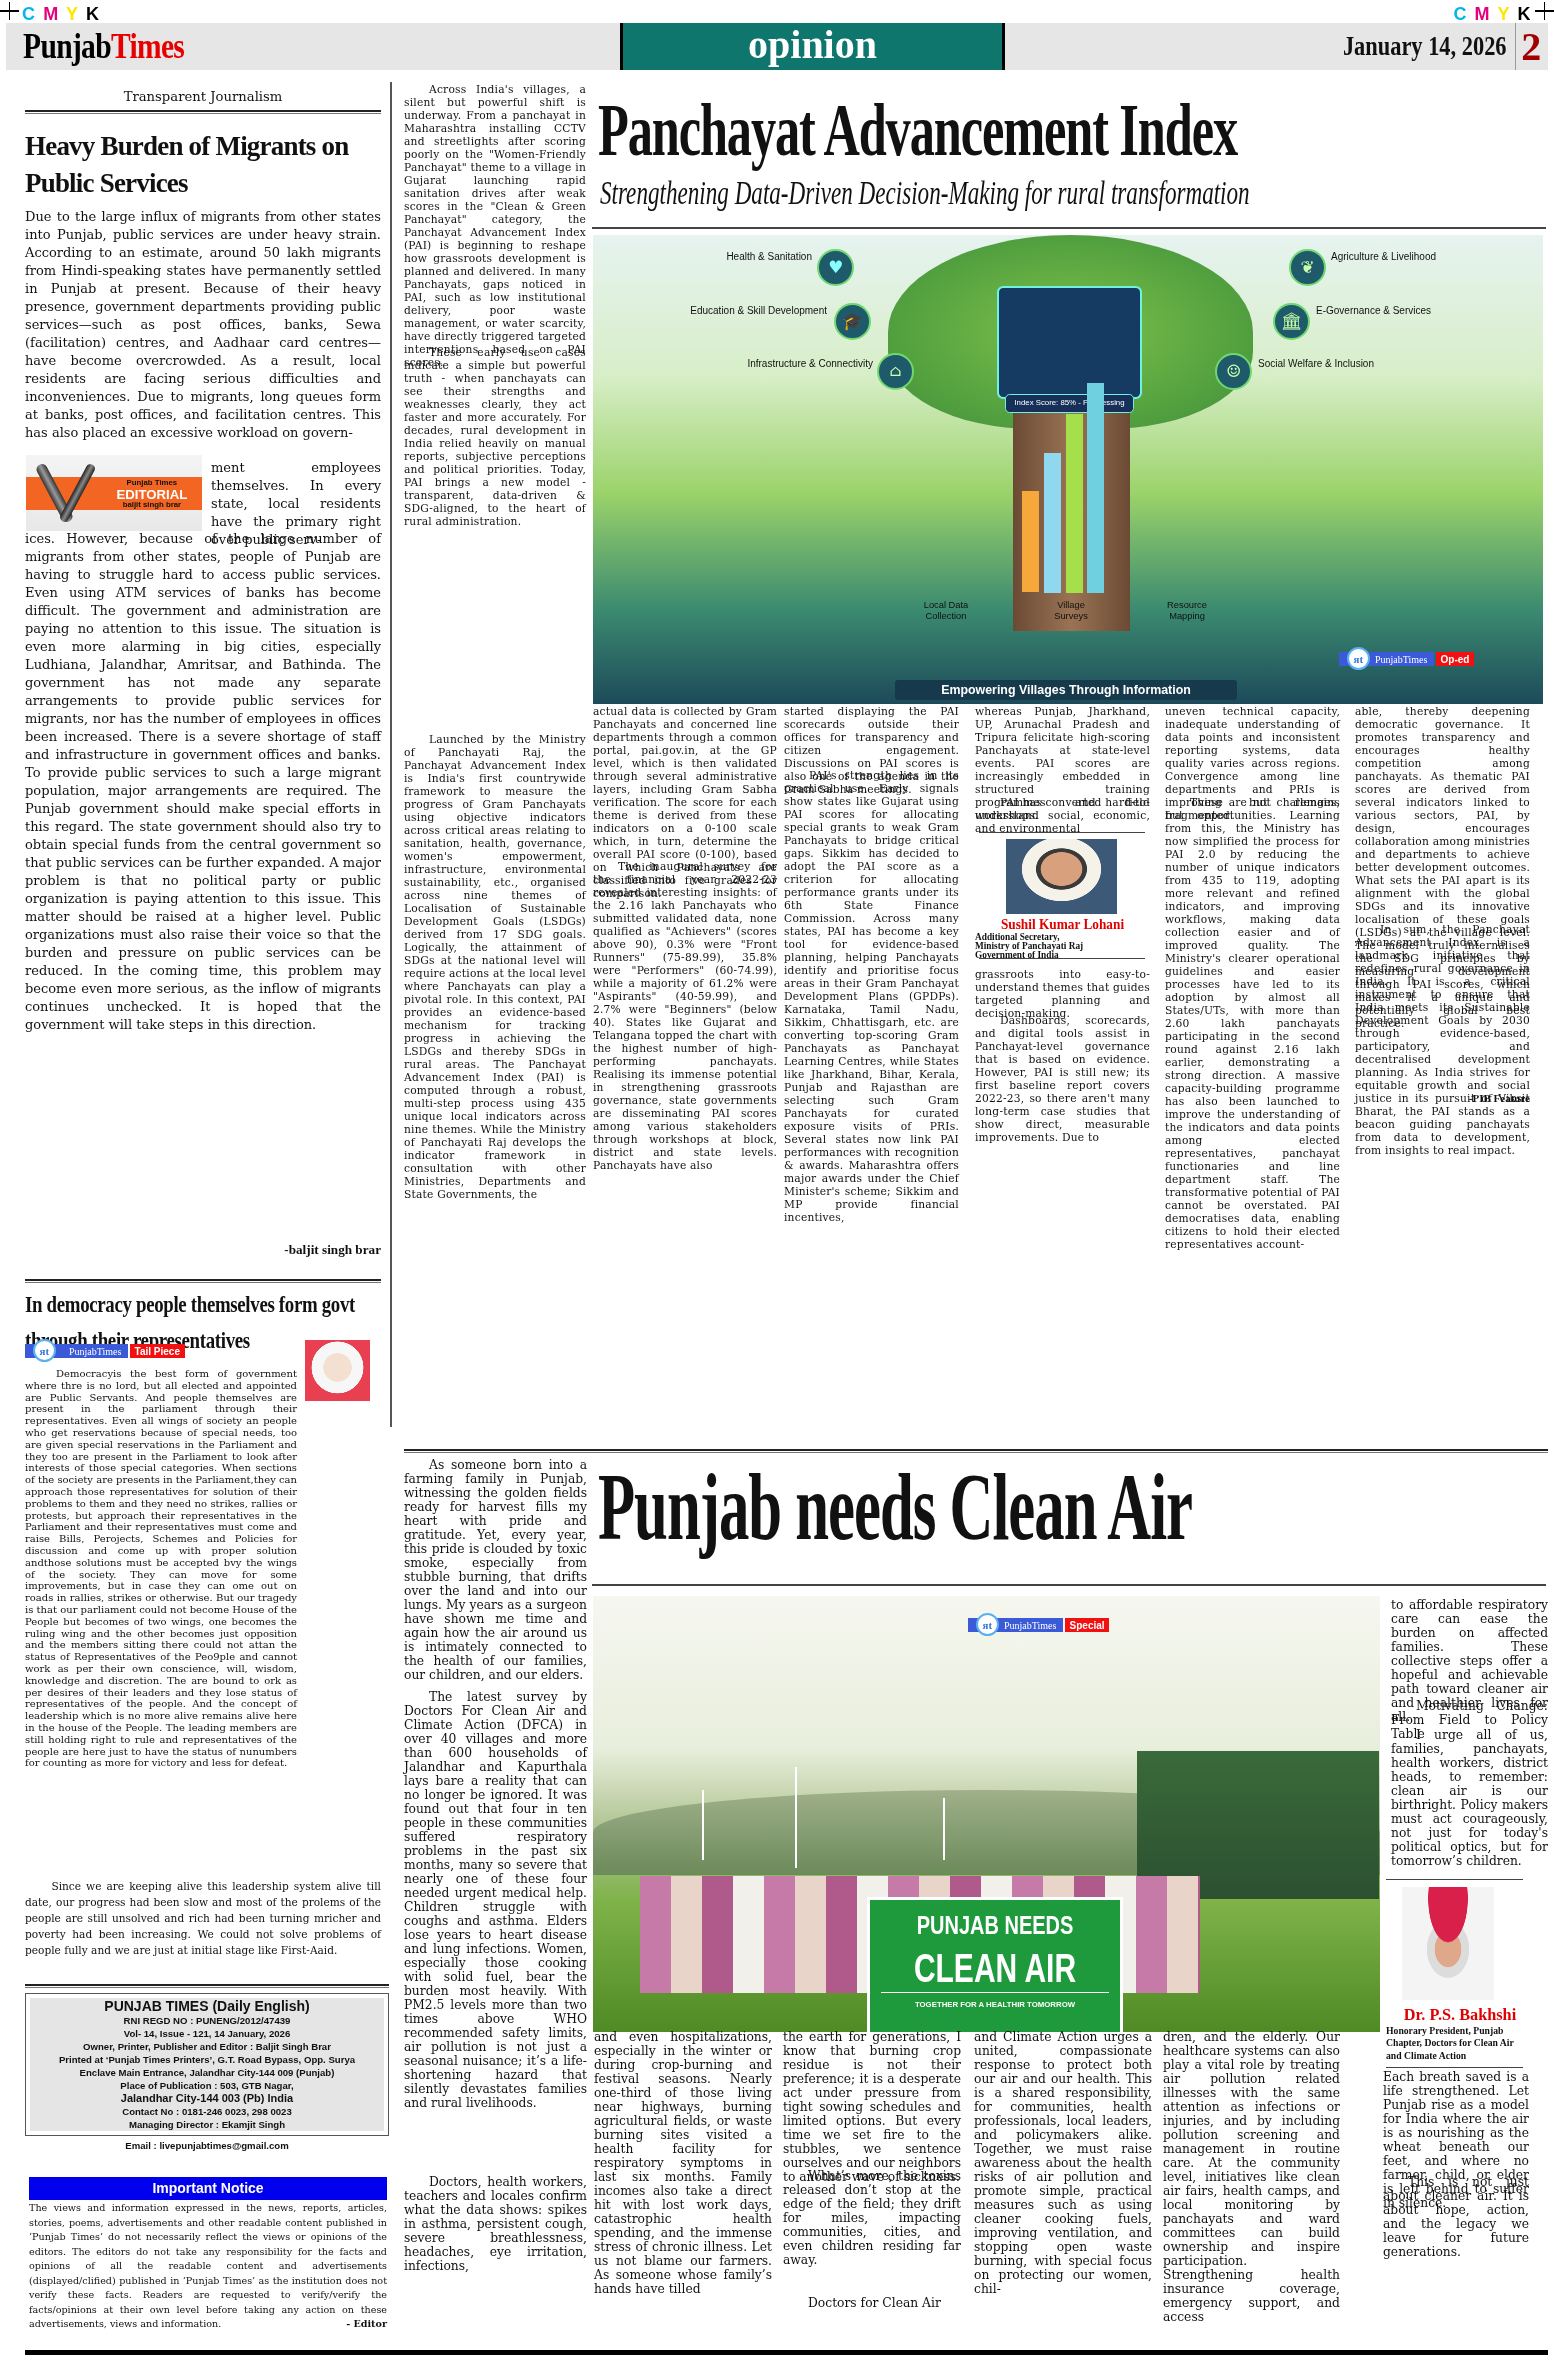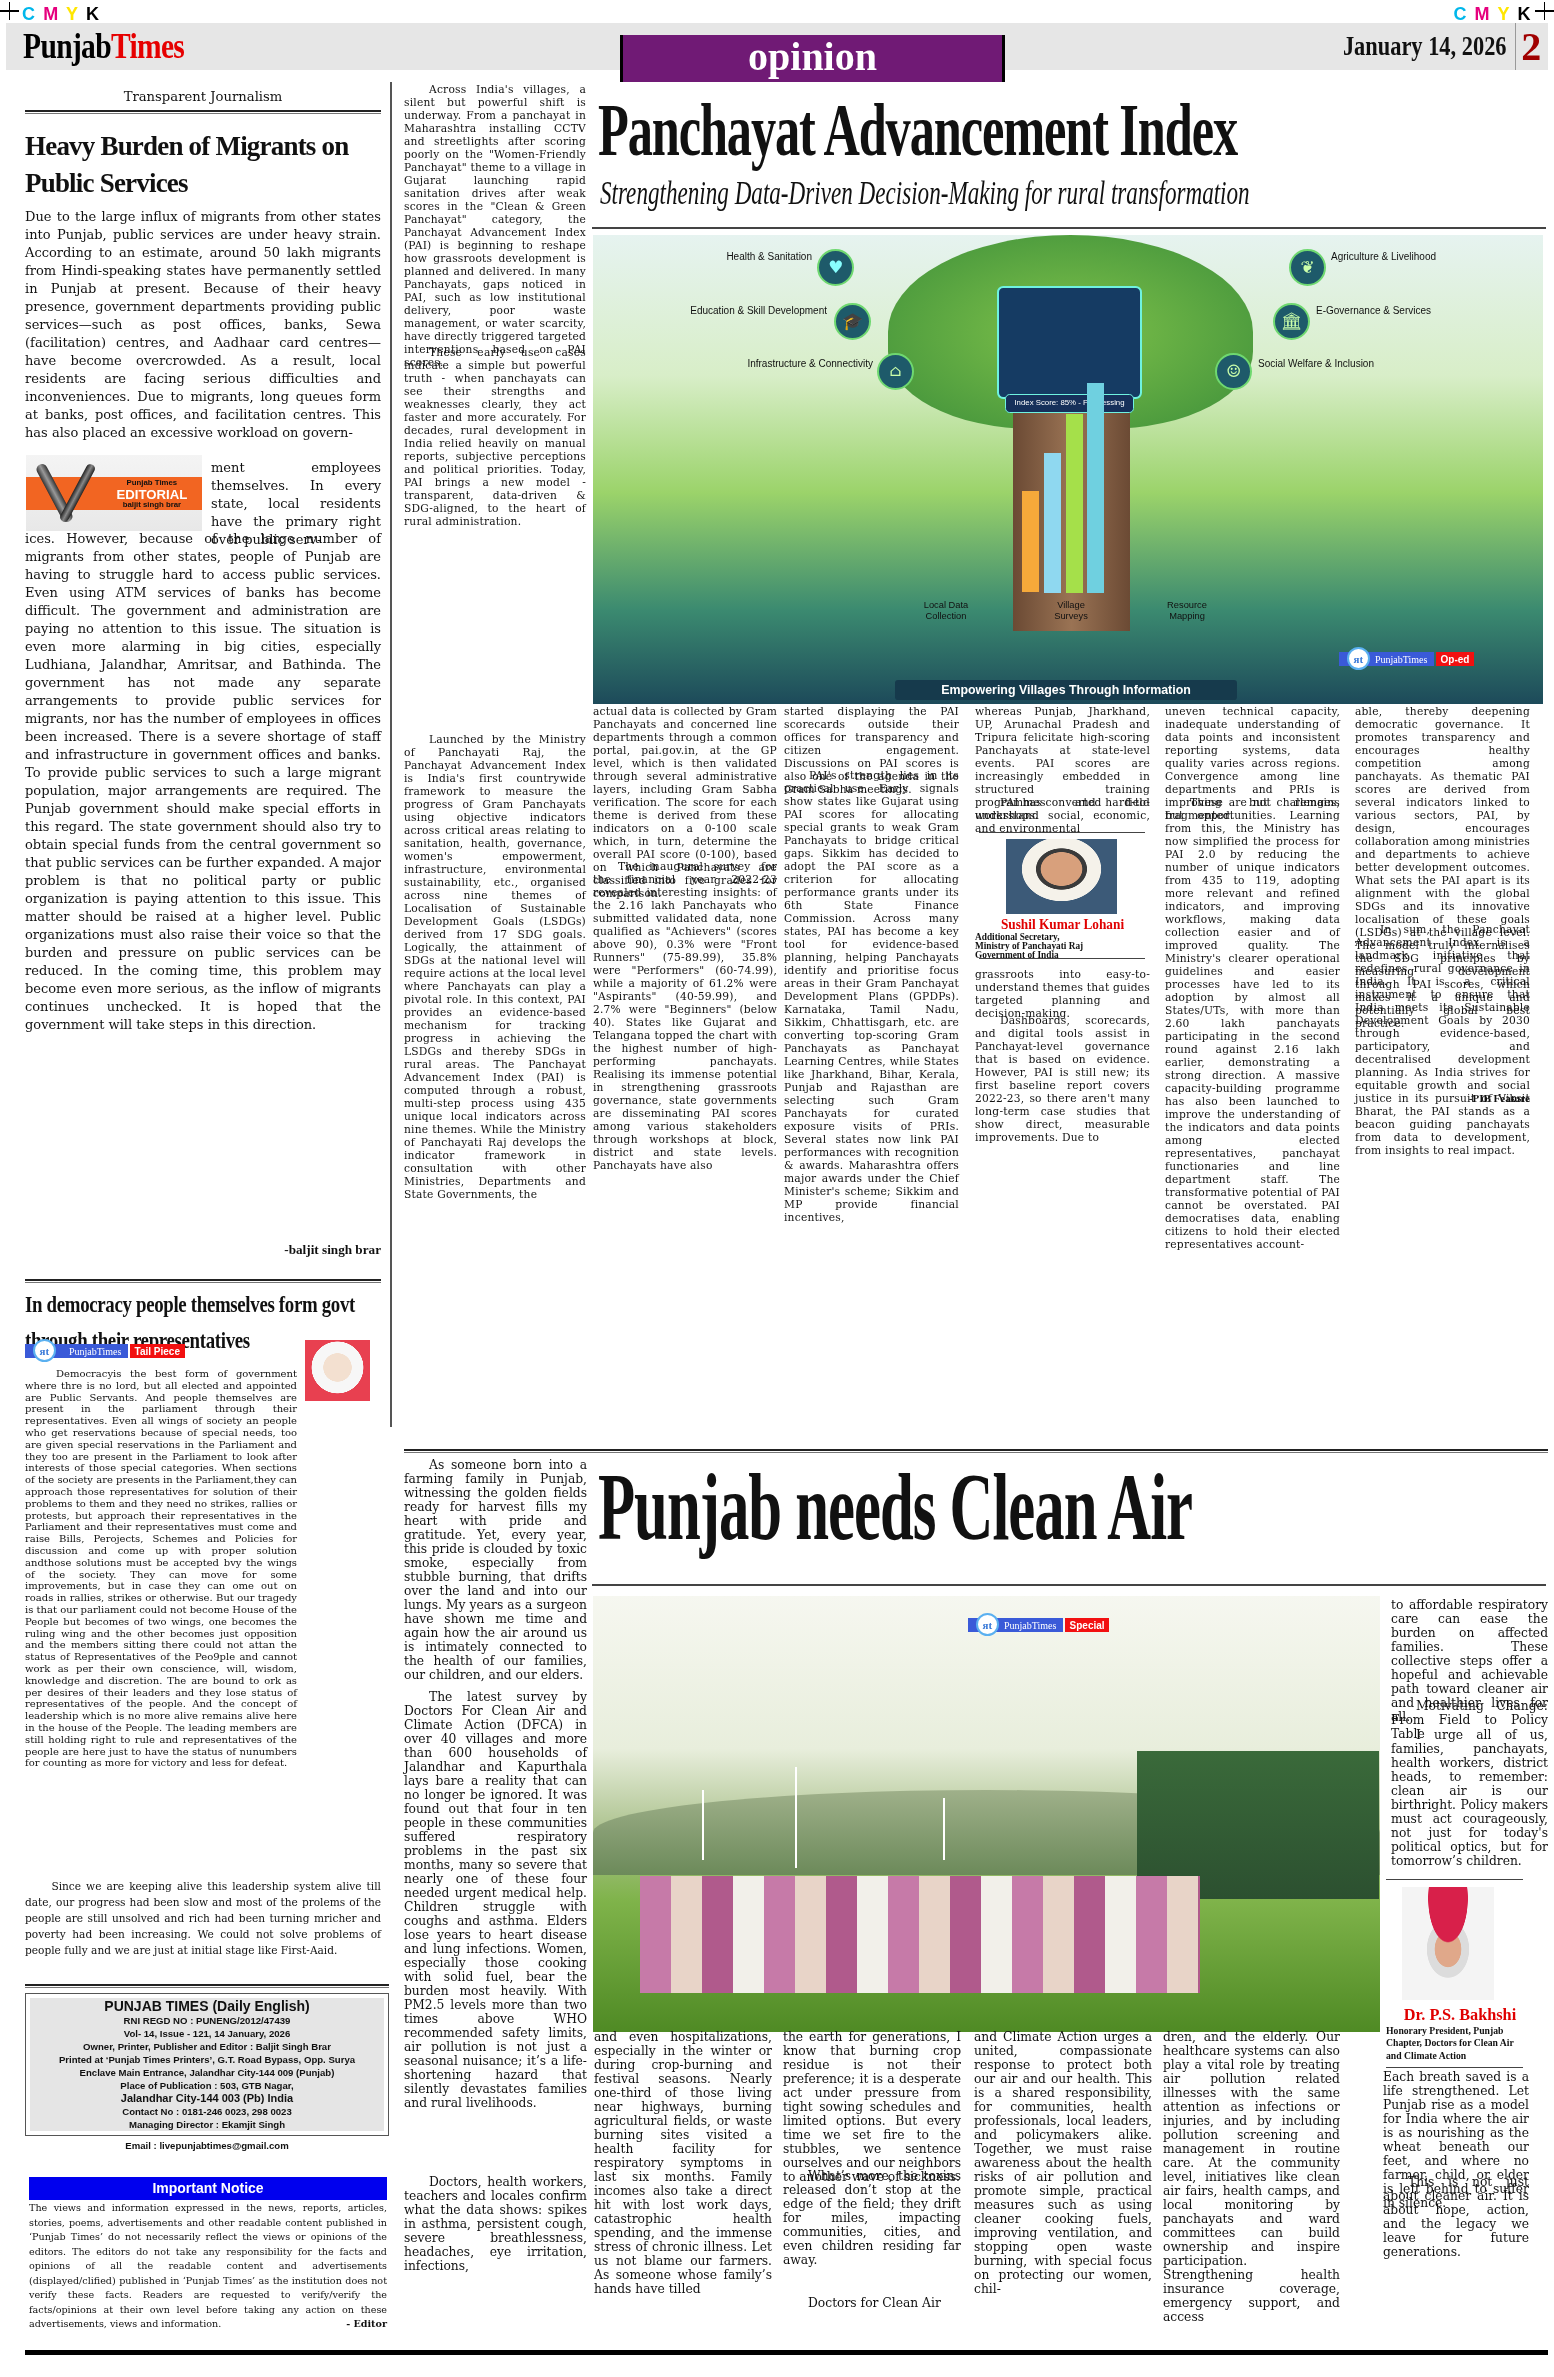--- a/index.html
+++ b/index.html
@@ -7,21 +7,21 @@
 body{position:relative;font-family:"DejaVu Serif",serif;color:#111}
 .abs{position:absolute}
 .reg{font-family:"Liberation Sans",sans-serif;font-size:18px;font-weight:bold;letter-spacing:1.6px}
 .reg .c{color:#00b7eb}.reg .m{color:#e6007e}.reg .y{color:#ffe600}.reg .k{color:#000}
 .cross{position:absolute;width:18.7px;height:18.7px}
 .cross:before{content:"";position:absolute;left:8.5px;top:0;width:1.6px;height:18.7px;background:#000}
 .cross:after{content:"";position:absolute;left:0;top:8.5px;width:18.7px;height:1.6px;background:#000}
 .masthead{left:6.2px;top:23px;width:1542px;height:47px;background:#e6e6e6}
 .logo{left:23px;top:25px;font-family:"Liberation Serif",serif;font-size:36px;font-weight:bold;letter-spacing:-0.8px;transform:scaleX(.82);transform-origin:left}
 .logo .p{color:#000}.logo .t{color:#e60000}
-.section-box{left:620px;top:35px;width:385px;height:47px;background:#701a75;border-left:3.9px solid #000;border-right:3.9px solid #000;color:#fff;text-align:center;font-family:"Liberation Serif",serif;font-size:40px;font-weight:bold;line-height:44px;transform-origin:center}
+.section-box{left:620px;top:23px;width:385px;height:47px;background:#0f766e;border-left:3.9px solid #000;border-right:3.9px solid #000;color:#fff;text-align:center;font-family:"Liberation Serif",serif;font-size:40px;font-weight:bold;line-height:44px;transform-origin:center}
 .dateline{right:47px;top:29.5px;font-family:"Liberation Serif",serif;font-size:28px;font-weight:bold;transform:scaleX(.8);transform-origin:right}
 .pageno{right:7.8px;top:23px;width:31px;height:47px;border-left:0.8px solid #999;color:#a00000;font-family:"Liberation Serif",serif;font-size:40px;font-weight:bold;text-align:center;line-height:47px}
 .col{position:absolute;text-align:justify;hyphens:auto}
 .body1{font-size:13px;line-height:18px}
 .body2{font-size:10.7px;line-height:13px;letter-spacing:0.2px}
 .body3{font-size:10px;line-height:11.8px}
 .body4{font-size:12.3px;line-height:14px}
 .indent{text-indent:25px}
 .rule2{position:absolute;height:3.9px;border-top:2.3px solid #222;border-bottom:0.8px solid #777}
 .rule1{position:absolute;height:1.6px;background:#444}
@@ -176,20 +176,25 @@
 <div class="abs h-cond" style="left:598px;top:1461px;font-size:95px;line-height:93px;transform:scaleX(.64);letter-spacing:-1.6px;white-space:nowrap">Punjab needs Clean Air</div>
 <div class="rule1" style="left:592px;top:1584px;width:954px"></div>
 
 <div class="photo" style="left:593px;top:1596px;width:787px;height:436px;background:linear-gradient(180deg,#f6f7f0 0%,#e8eedc 35%,#a9c08a 55%,#7fb34a 70%,#4f8a24 100%)">
   <div class="abs" style="left:0;top:194px;width:787px;height:85px;background:linear-gradient(180deg,#9fb08a,#6c8a5a);border-radius:50% 50% 0 0"></div>
   <div class="abs" style="left:544px;top:155px;width:242px;height:148px;background:linear-gradient(180deg,#3a6a3a,#2c5030)"></div>
   <div class="abs" style="left:109px;top:194px;width:1.6px;height:70px;background:#fff"></div>
   <div class="abs" style="left:202px;top:171px;width:1.6px;height:101px;background:#fff"></div>
   <div class="abs" style="left:350px;top:202px;width:1.6px;height:62px;background:#fff"></div>
   <div class="abs" style="left:47px;top:280px;width:560px;height:117px;background:repeating-linear-gradient(90deg,#c67aa8 0 31px,#e8d4c8 31px 62px,#b05a8c 62px 93px,#f2f0ea 93px 124px)"></div>
+  <div class="abs" style="left:274px;top:301px;width:256px;height:140px;background:#1e9a3c;border:3.9px solid #fff;color:#fff;font-family:'Liberation Sans',sans-serif;font-weight:bold;text-align:center">
+    <div style="font-size:25px;line-height:39px;margin-top:6.2px;transform:scaleX(.8)">PUNJAB NEEDS</div>
+    <div style="font-size:40px;line-height:47px;transform:scaleX(.75)">CLEAN AIR</div>
+    <div style="font-size:7.8px;line-height:23px;border-top:0.8px solid #fff;margin:0 11px">TOGETHER FOR A HEALTHIR TOMORROW</div>
+  </div>
   <div class="badge" style="left:375px;top:22px">
     <span class="emb">ᴙt</span>
     <span class="pt" style="padding-left:36px">PunjabTimes</span>
     <span class="tag">Special</span>
   </div>
 </div>
 
 <div class="col body4" style="left:594px;top:2030px;width:178px">and even hospitalizations, especially in the winter or during crop-burning and festival seasons. Nearly one-third of those living near highways, burning agricultural fields, or waste burning sites visited a health facility for respiratory symptoms in last six months. Family incomes also take a direct hit with lost work days, catastrophic health spending, and the immense stress of chronic illness. Let us not blame our farmers. As someone whose family’s hands have tilled</div>
 <div class="col body4" style="left:783px;top:2030px;width:178px">the earth for generations, I know that burning crop residue is not their preference; it is a desperate act under pressure from tight sowing schedules and limited options. But every time we set fire to the stubbles, we sentence ourselves and our neighbors to another wave of sickness.</div>
 <div class="col body4 indent" style="left:783px;top:2169px;width:178px">What’s more, the toxins released don’t stop at the edge of the field; they drift for miles, impacting communities, cities, and even children residing far away.</div>

